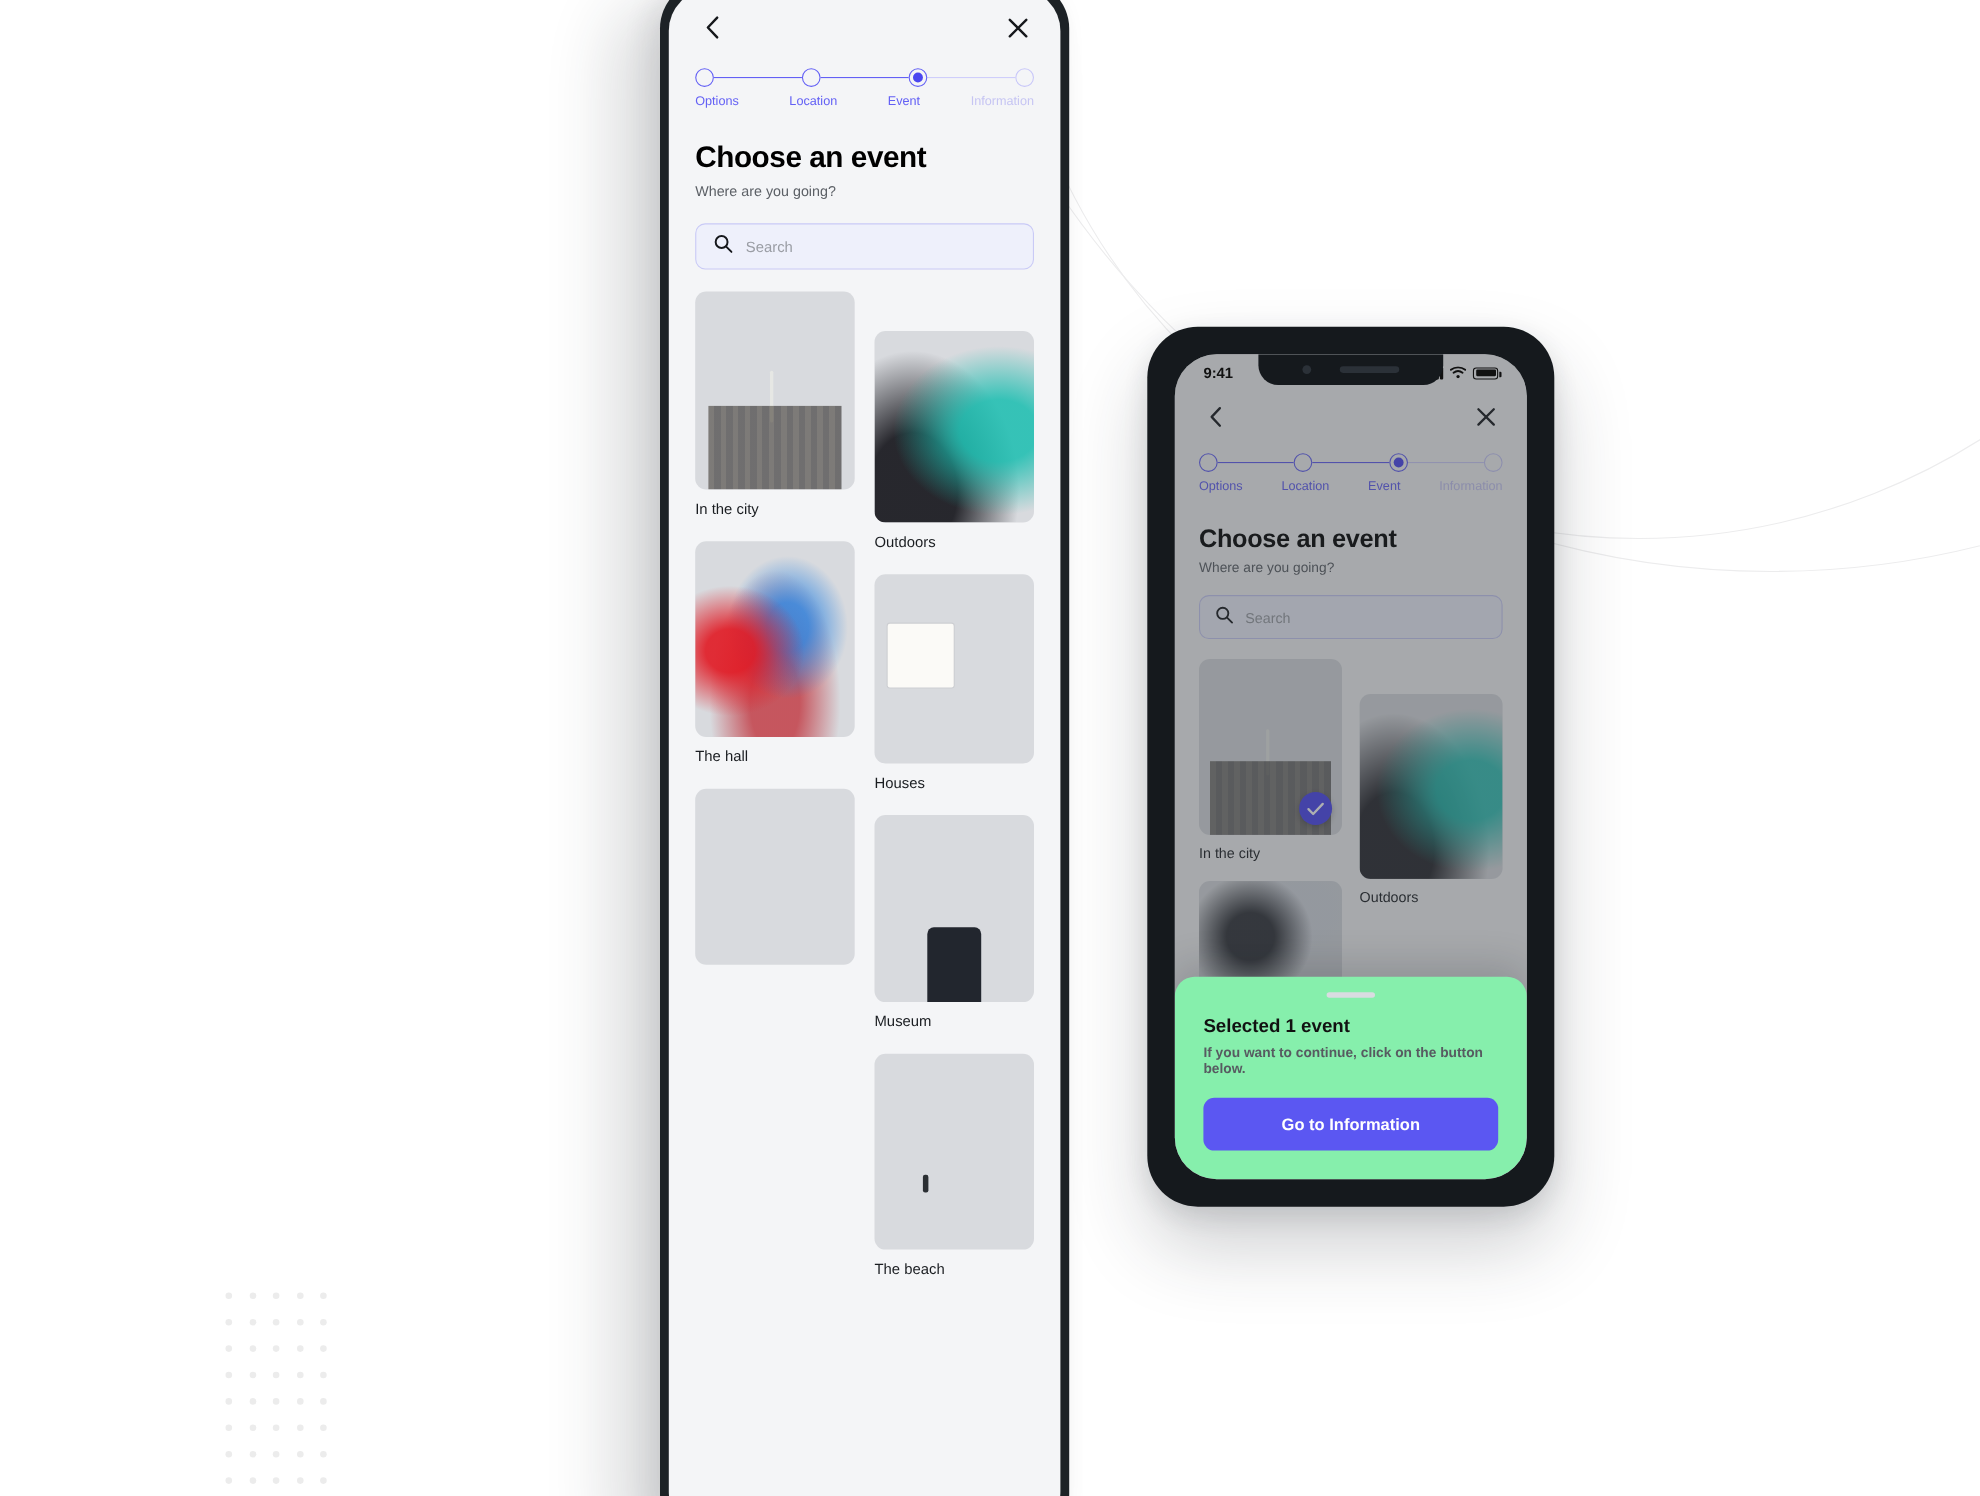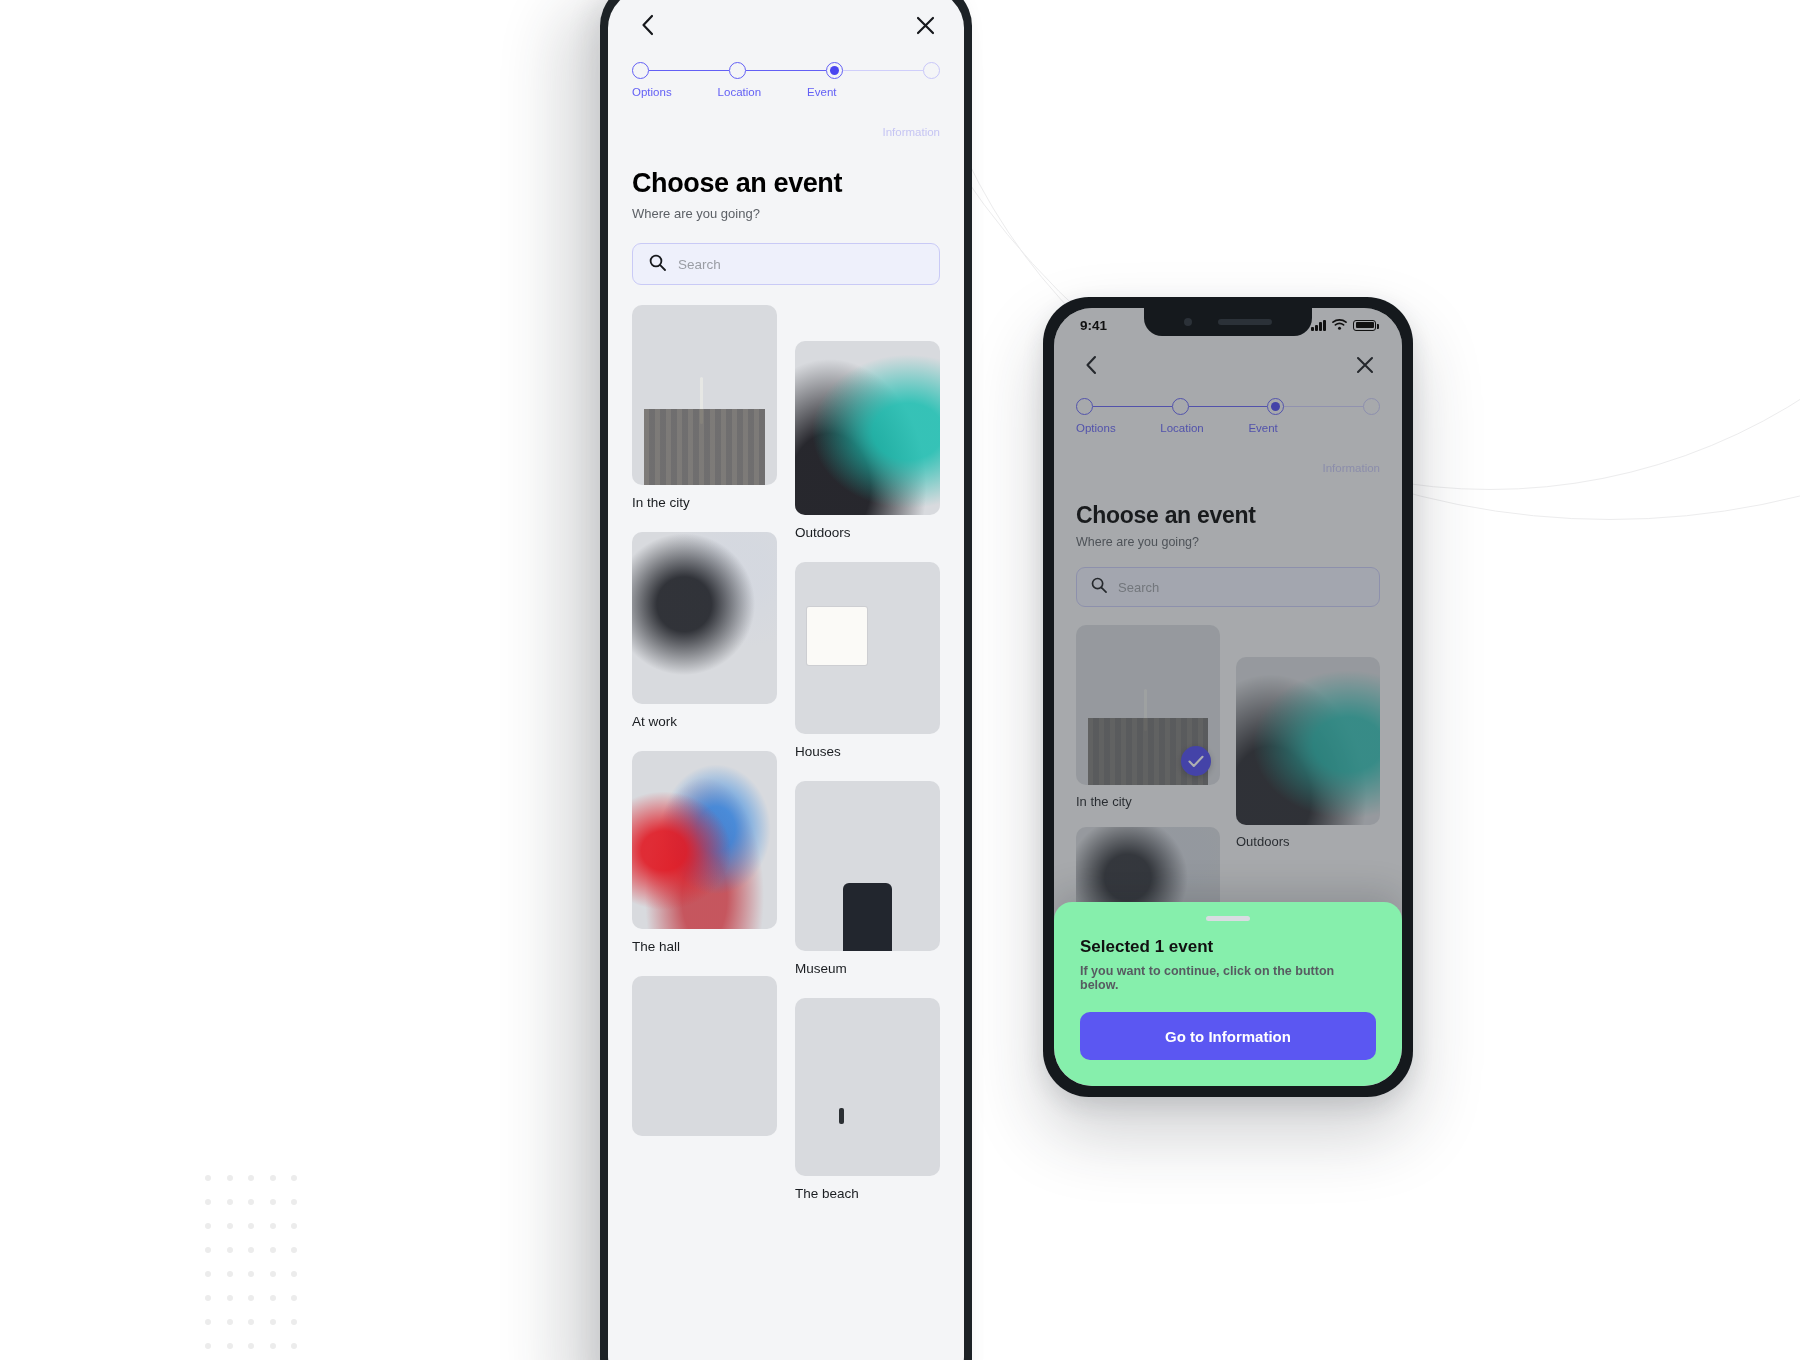--- a/index.html
+++ b/index.html
@@ -81,21 +81,21 @@
     background: #4b46f0;
   }
   .step-node.muted { border-color: #c8c7f9; }
   .step-line { flex: 1 1 auto; height: 1.6px; background: #6360f5; }
   .step-line.muted { background: #cfcefb; }
   .stepper-labels { display: flex; margin-top: 7px; }
   .step-label {
     font-size: 11.5px; color: #6360f5;
     text-align: left; white-space: nowrap;
   }
-  .step-label.muted { color: #c6c5f3; margin-top: 40px; }
+  .step-label.muted { color: #c6c5f3; }
 
   .page-title {
     margin-top: 30px;
     font-size: 27px; font-weight: bold; color: #000;
     letter-spacing: -0.4px;
   }
   .page-sub { margin-top: 7px; font-size: 13px; color: #5c6066; }
 
   .search-box {
     margin-top: 22px;
@@ -180,21 +180,21 @@
 
   .ph-extra { background: linear-gradient(180deg,#efe9e1 0%,#dcd3c8 46%,#b9ad9d 78%,#8f8273 100%); }
 
   
   .phone-right {
     position: absolute;
     left: 1043px; top: 297px;
     width: 370px; height: 800px;
     background: #15191d;
     border-radius: 46px;
-    padding: 11px;
+    padding: 25px;
     box-shadow: 0 36px 70px rgba(35,40,48,.22), 0 8px 22px rgba(35,40,48,.12);
   }
   .phone-right .screen {
     width: 100%; height: 100%;
     background: #f4f5f7;
     border-radius: 38px;
     overflow: hidden;
     position: relative;
   }
   .notch {
@@ -362,24 +362,20 @@
           <span class="ph">Search</span>
         </div>
 
         <div class="grid">
           <div class="col" id="left-col-a">
               <div class="tile">
                 <div class="thumb ph-city" style="height: 180px;">
                   <span class="mast"></span>
                 </div>
                 <div class="cap">In the city</div>
-              </div>
-              <div class="tile">
-                <div class="thumb ph-work" style="height: 172px;"></div>
-                <div class="cap">At work</div>
               </div>
               <div class="tile">
                 <div class="thumb ph-hall" style="height: 178px;"></div>
                 <div class="cap">The hall</div>
               </div>
               <div class="tile">
                 <div class="thumb ph-extra" style="height: 160px;"></div>
               </div>
             </div>
           <div class="col right" id="left-col-b">

